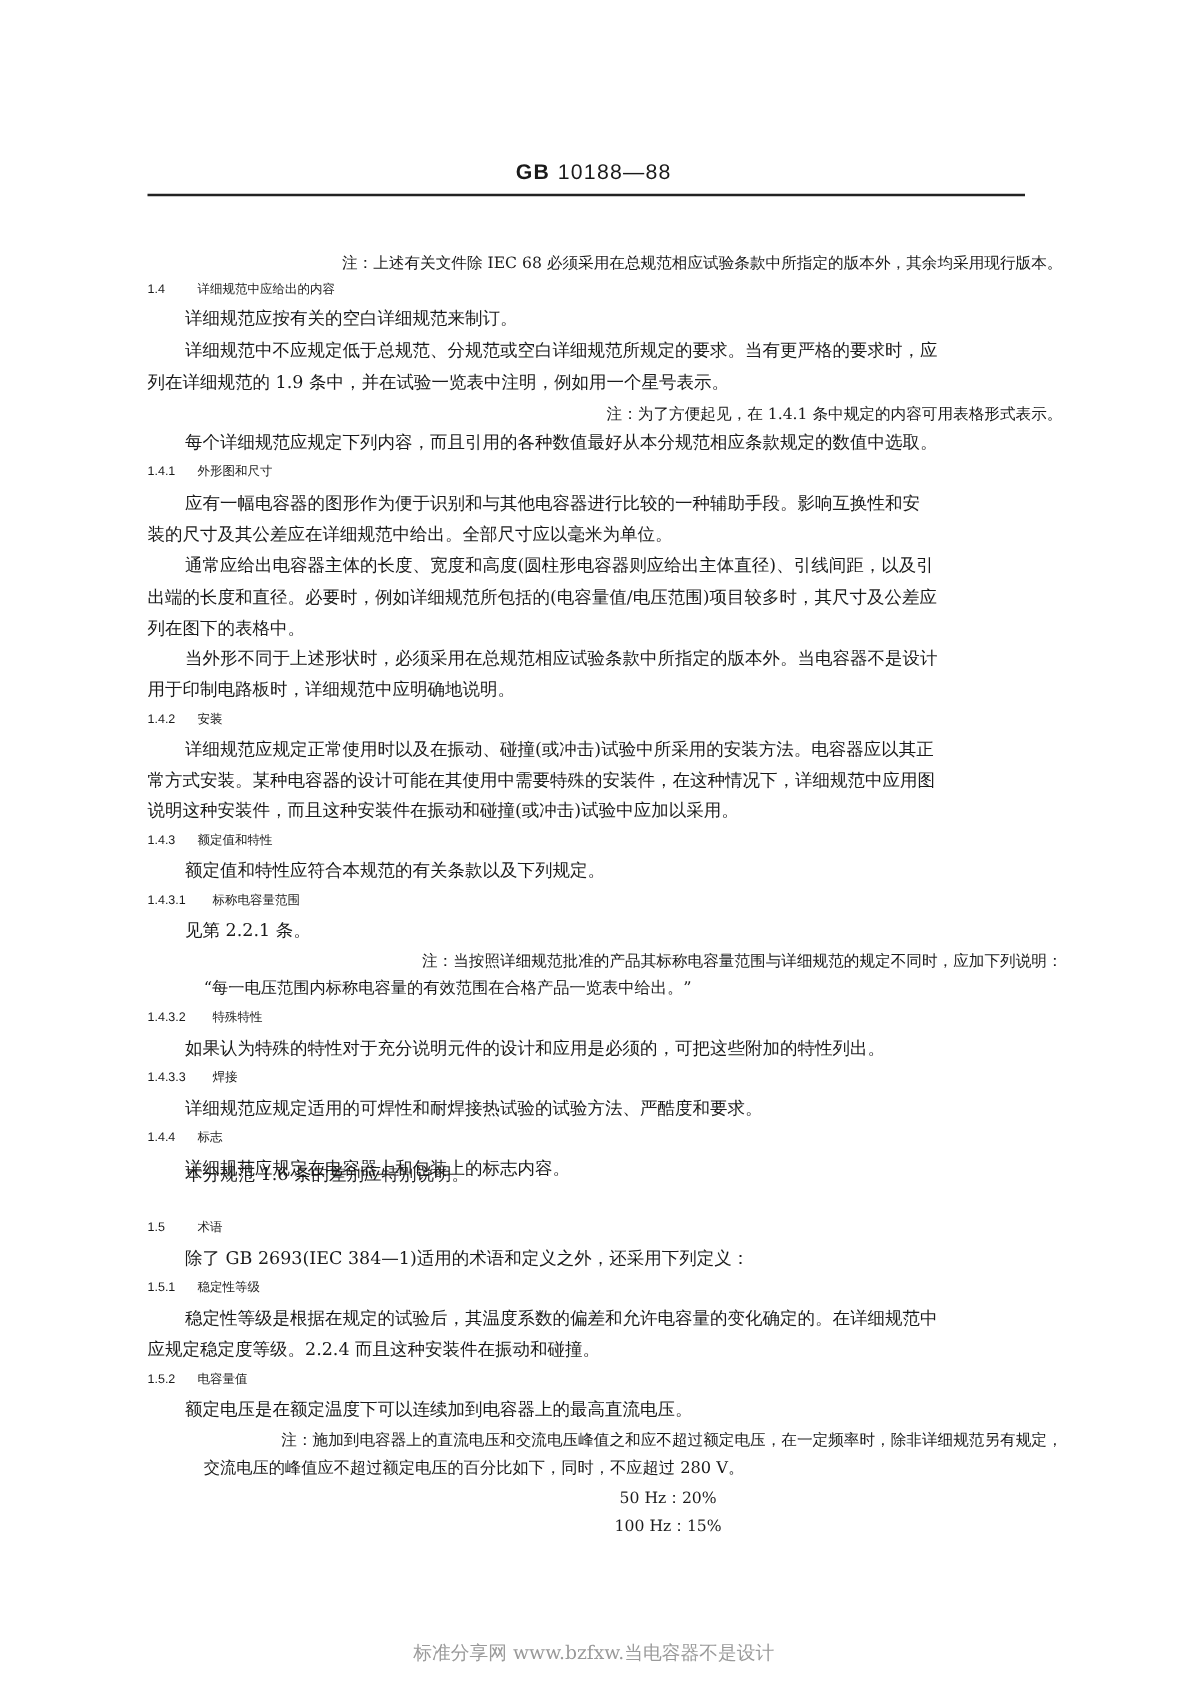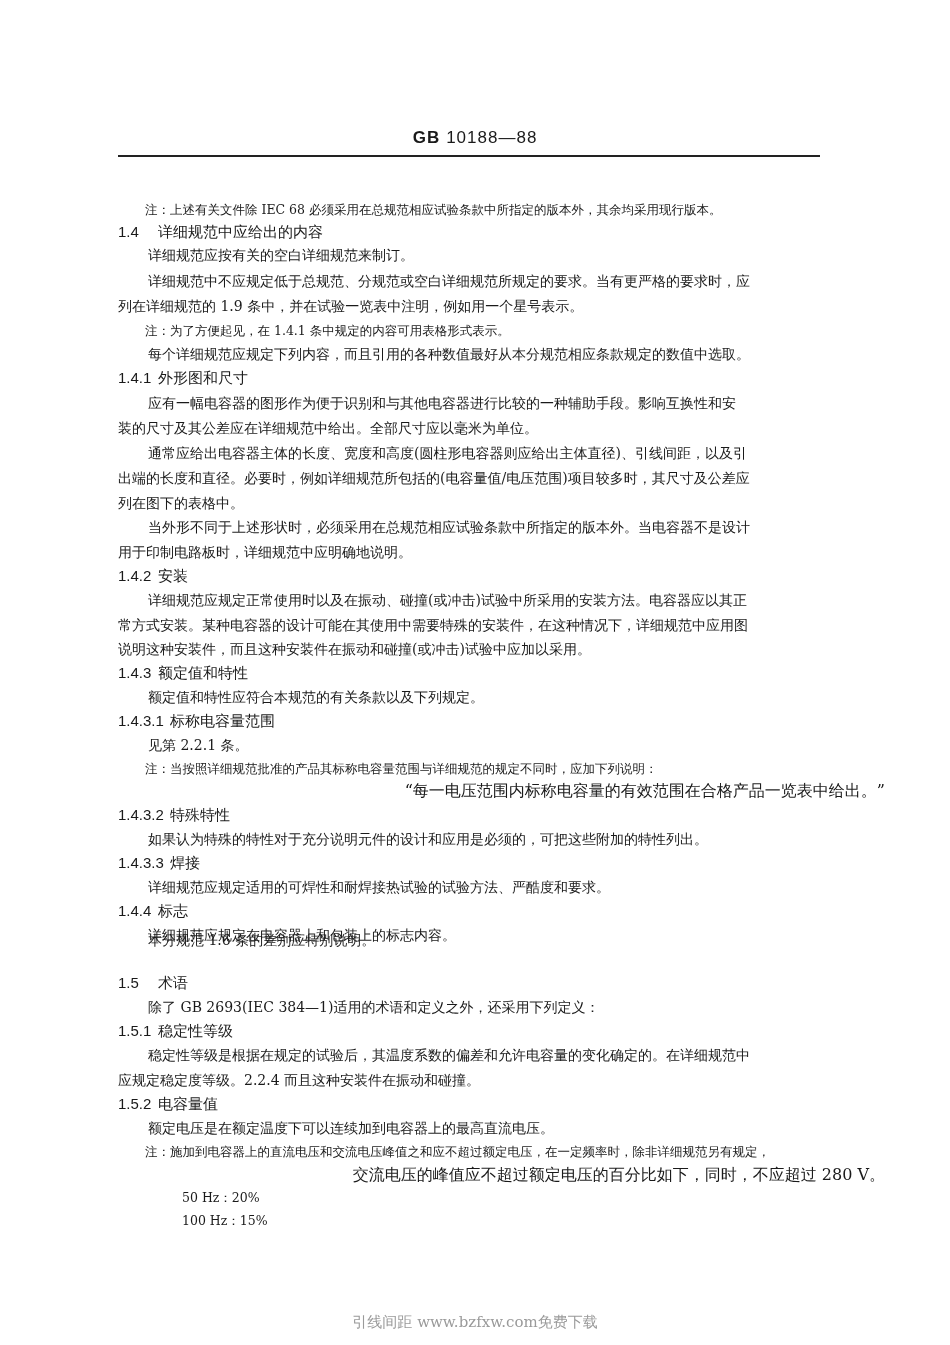--- a/index.html
+++ b/index.html
@@ -4,25 +4,25 @@
 <style>
   html, body { margin: 0; padding: 0; background: #ffffff; }
   body { width: 950px; height: 1345px; position: relative; overflow: hidden;
          font-family: "DejaVu Serif", "Liberation Serif", serif; color: #1a1a1a; }
   .header-code { position: absolute; top: 128px; left: 0; width: 950px; text-align: center;
                  font-family: "Liberation Sans", "DejaVu Sans", sans-serif; font-size: 17px; letter-spacing: 1px; }
   .header-code b { font-family: Liberation Sans, sans-serif; font-weight: bold; margin-right: 6px; }
   .rule { position: absolute; top: 155px; left: 118px; width: 702px; height: 2px; background: #222; }
   .line { position: absolute; left: 118px; width: 705px; white-space: nowrap; font-size: 14px; line-height: 20px; }
   .ind { left: 148px; }
-  .note { font-size: 12.5px; left: 145px; }
-  .note2 { font-size: 16px; left: 180px; text-align: right; }
-  .head { left: 118px; font-family: "Liberation Sans", "DejaVu Sans", sans-serif; font-size: 15px; }
+  .note { font-size: 12.5px; left: 145px; text-align: right; }
+  .note2 { font-size: 13px; left: 163px; }
+  .head { left: 118px; font-family: "Liberation Sans", "DejaVu Sans", sans-serif; font-size: 10px; }
   .head .num { display: inline-block; min-width: 34px; margin-right: 6px; }
-  .sm { font-size: 12.5px; left: 182px; }
+  .sm { font-size: 12.5px; left: 182px; text-align: center; }
   .footer { position: absolute; top: 1313px; left: 0; width: 950px; text-align: center;
             font-size: 15px; color: #9a9a9a; font-family: "DejaVu Serif", serif; }
 </style>
 </head>
 <body>
 
 <div class="header-code"><b>GB</b><span>10188—88</span></div>
 <div class="rule"></div>
 
 <div class="line note" style="top:200px">注：上述有关文件除 IEC 68 必须采用在总规范相应试验条款中所指定的版本外，其余均采用现行版本。</div>
@@ -67,13 +67,13 @@
 <div class="line head" style="top:1021px"><span class="num">1.5.1</span><span>稳定性等级</span></div>
 <div class="line ind" style="top:1045px">稳定性等级是根据在规定的试验后，其温度系数的偏差和允许电容量的变化确定的。在详细规范中</div>
 <div class="line" style="top:1070px">应规定稳定度等级。2.2.4 而且这种安装件在振动和碰撞。</div>
 <div class="line head" style="top:1094px"><span class="num">1.5.2</span><span>电容量值</span></div>
 <div class="line ind" style="top:1118px">额定电压是在额定温度下可以连续加到电容器上的最高直流电压。</div>
 <div class="line note" style="top:1142px">注：施加到电容器上的直流电压和交流电压峰值之和应不超过额定电压，在一定频率时，除非详细规范另有规定，</div>
 <div class="line note2" style="top:1165px">交流电压的峰值应不超过额定电压的百分比如下，同时，不应超过 280 V。</div>
 <div class="line sm" style="top:1188px">50 Hz：20%</div>
 <div class="line sm" style="top:1211px">100 Hz：15%</div>
 
-<div class="footer">引线间距 www.bzfxw.com免费下载</div>
+<div class="footer">标准分享网 www.bzfxw.当电容器不是设计</div>
 
 </body></html>

